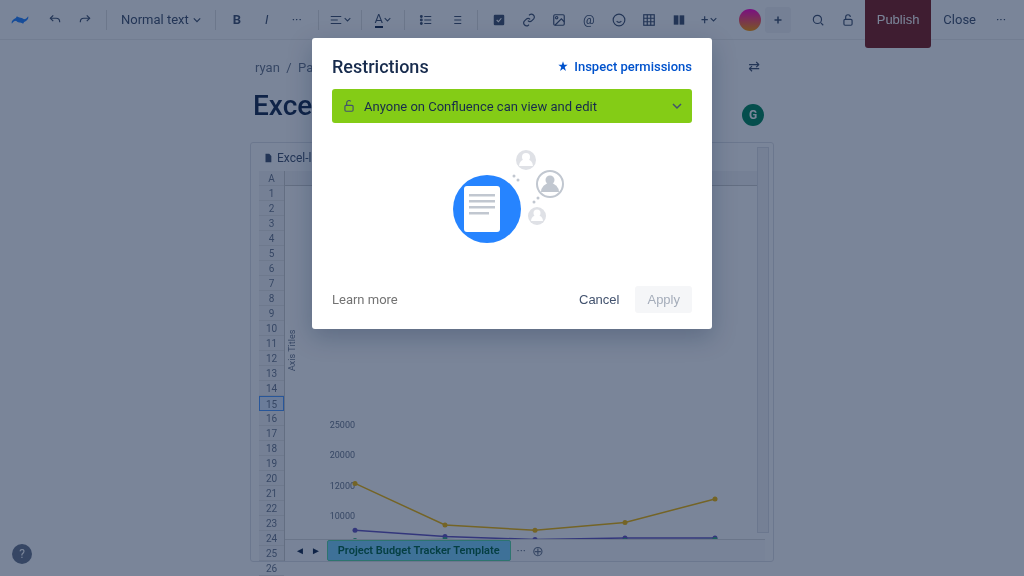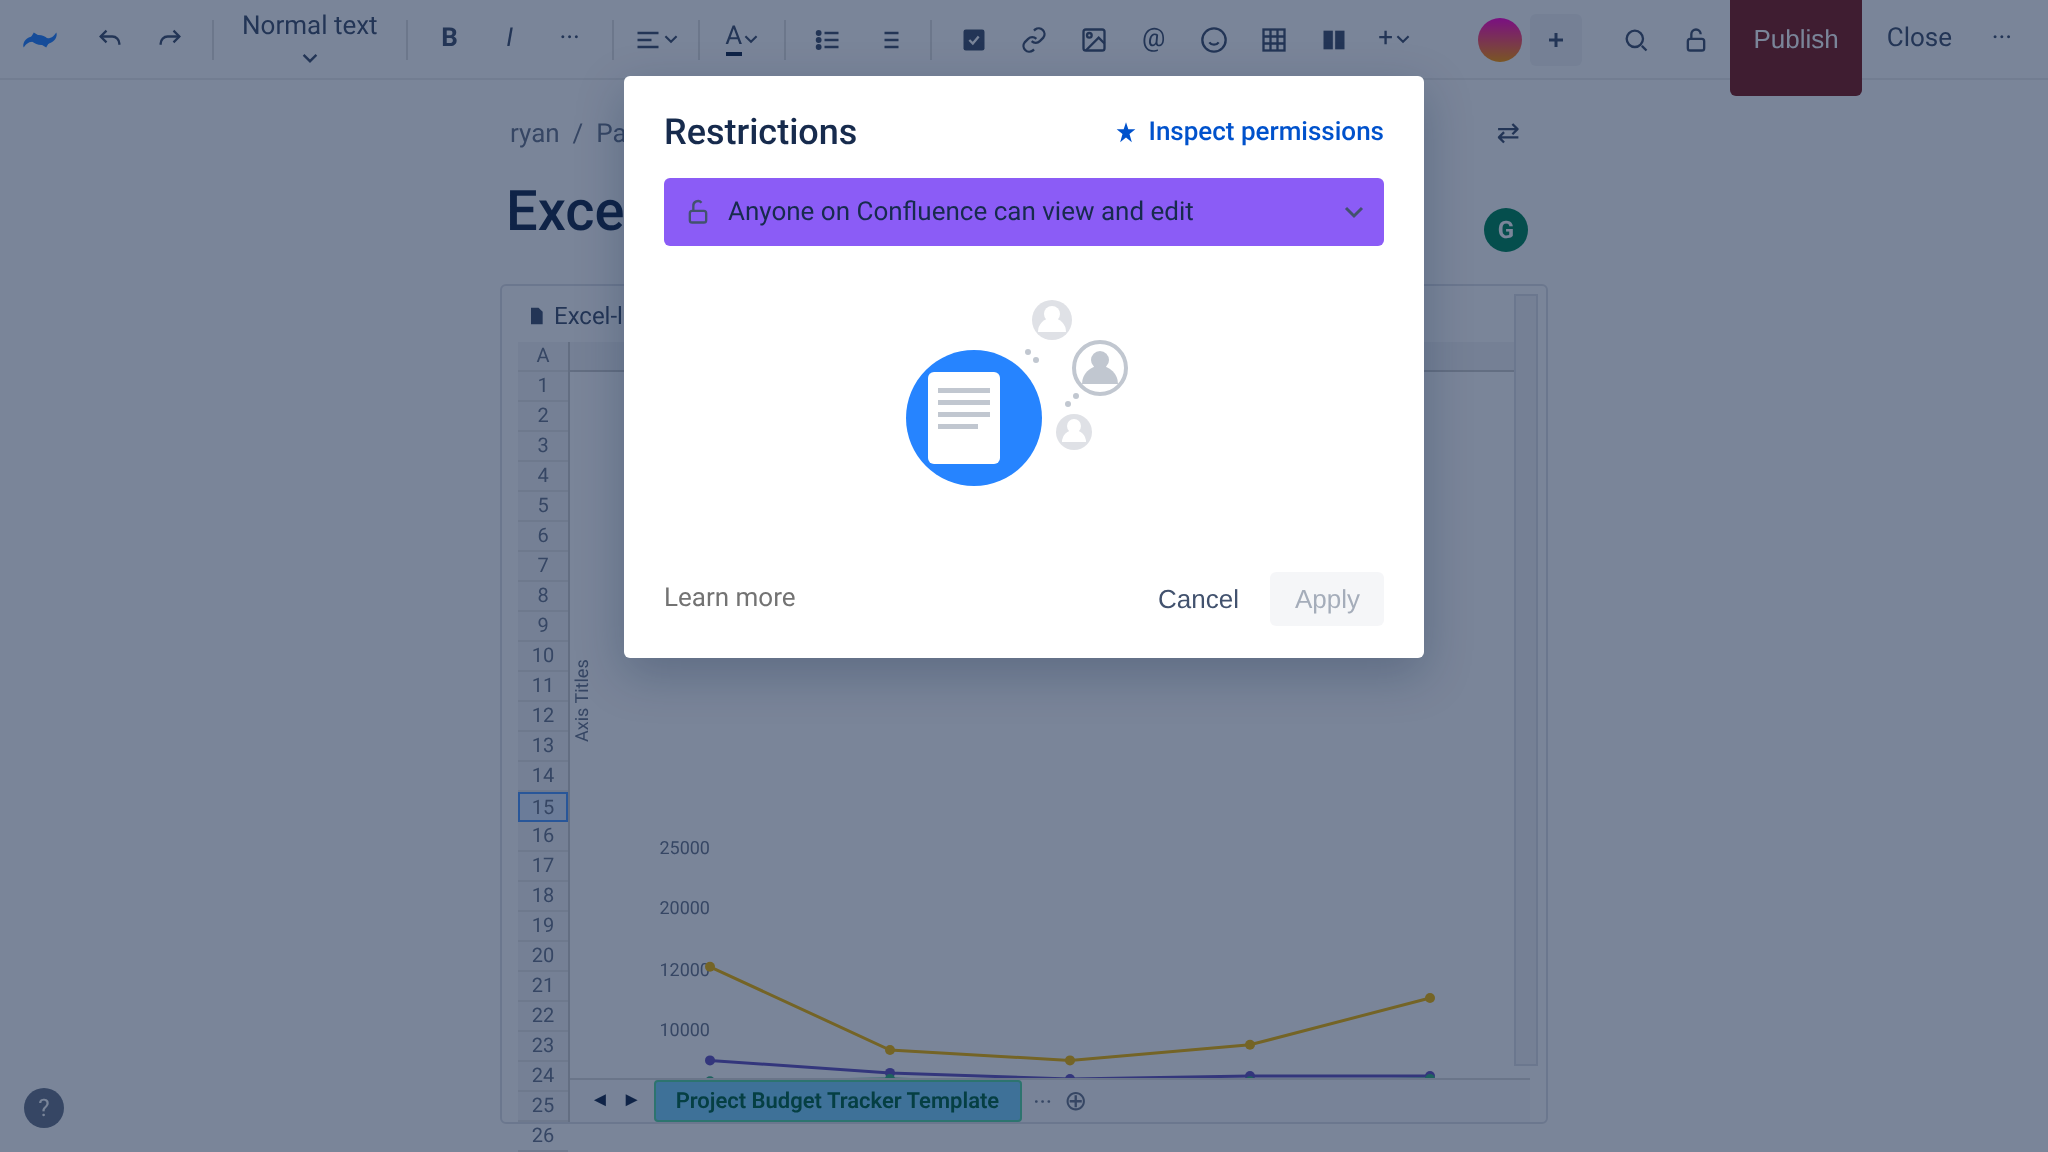--- a/index.html
+++ b/index.html
@@ -1,21 +1,21 @@
 <!DOCTYPE html>
 <html><head>
 <meta charset="utf-8">
 <style>
 * { box-sizing: border-box; margin: 0; padding: 0; }
 body { font-family: -apple-system, BlinkMacSystemFont, "Segoe UI", Roboto, sans-serif; width: 1024px; height: 576px; overflow: hidden; background: #fff; position: relative; font-size: 13px; color: #172B4D; }
 .overlay { position: absolute; inset: 0; background: rgba(9,30,66,0.54); z-index: 50; }
 .toolbar { height: 40px; display: flex; align-items: center; padding: 0 10px; gap: 4px; border-bottom: 1px solid #eee; }
 .tb-btn { width: 26px; height: 26px; display: flex; align-items: center; justify-content: center; color: #42526E; border-radius: 3px; }
 .tb-sep { width: 1px; height: 20px; background: #e0e0e0; margin: 0 4px; }
-.tb-text { font-size: 13px; padding: 0 6px; display: flex; align-items: center; gap: 4px; color: #42526E; flex-direction: column;}
+.tb-text { font-size: 13px; padding: 0 6px; display: flex; align-items: center; gap: 4px; color: #42526E;}
 .tb-spacer { flex: 1; }
 .avatar { width: 22px; height: 22px; border-radius: 50%; background: linear-gradient(#f0c,#f90); }
 .publish-btn { background: #7f1d1d; color: #fff; border: none; border-radius: 3px; padding: 21px 12px; font-size: 13px; font-weight: 500; }
 .close-btn { color: #42526E; padding: 5px 8px; font-size: 13px; }
 .logo { color: #0052CC; margin-right: 8px;}
 .content-area { padding: 20px 250px 0 250px; }
 .breadcrumb { color: #6B778C; font-size: 13px; margin-bottom: 14px; padding-left: 5px;}
 .breadcrumb a { color: #6B778C; text-decoration: none; }
 .page-title { font-size: 28px; font-weight: 500; margin-bottom: 20px; color: #172B4D; padding-left: 3px;}
 .panel { border: 1px solid #DFE1E6; border-radius: 3px; padding: 6px 8px 0 8px; background: #fff; position: relative; }
@@ -35,21 +35,21 @@
 .sheet-tab { background:#7dd3fc; color:#006644; font-size:11px; font-weight:600; padding:3px 10px; border:1px solid #57D9A3; border-radius:2px;}
 .scroll-v { position:absolute; right:4px; top:4px; bottom:28px; width:12px; background:#F4F5F7; border:1px solid #dfe1e6;}
 .fab { position:absolute; top:104px; right:260px; width:22px; height:22px; border-radius:50%; background:#00875A; color:#fff; display:flex; align-items:center; justify-content:center; font-size:12px; font-weight:700;}
 .help { position:absolute; bottom:12px; left:12px; width:20px; height:20px; border-radius:50%; background:#6B778C; color:#fff; display:flex; align-items:center; justify-content:center; font-size:12px;}
 .swap { position:absolute; top:58px; right:264px; font-size:14px; color:#42526E; }
 
 .dialog { position:absolute; z-index:100; left:312px; top:38px; width:400px; height:291px; background:#fff; border-radius:3px; box-shadow:0 8px 24px rgba(9,30,66,0.25); display:flex; flex-direction:column;}
 .dlg-head { display:flex; justify-content:space-between; align-items:center; padding:18px 20px 12px 20px;}
 .dlg-title { font-size:18px; font-weight:500; color:#172B4D;}
 .inspect { color:#0052CC; font-size:13px; font-weight:500; display:flex; align-items:center; gap:4px;}
-.select-line { margin:0 20px; height:34px; background:#8b5cf6; border-radius:3px; display:flex; align-items:center; padding:0 10px; gap:8px; color:#172B4D; font-size:13px; justify-content:space-between;}
+.select-line { margin:0 20px; height:34px; background:#84cc16; border-radius:3px; display:flex; align-items:center; padding:0 10px; gap:8px; color:#172B4D; font-size:13px; justify-content:space-between;}
 .select-line .left { display:flex; align-items:center; gap:8px;}
 .illus { flex:1; display:flex; align-items:center; justify-content:center; position:relative;}
 .illus-svg { width:140px; height:110px; }
 .dlg-foot { display:flex; align-items:center; padding:12px 20px 16px 20px;}
 .learn { color:#737373; font-size:13px;}
 .dlg-foot-spacer{flex:1;}
 .cancel { background:none; border:none; color:#42526E; font-size:13px; padding:6px 10px;}
 .apply { background:#091E420A; border:none; color:#A5ADBA; font-size:13px; padding:6px 12px; border-radius:3px; margin-left:6px;}
 svg { display:block;}
 </style>

